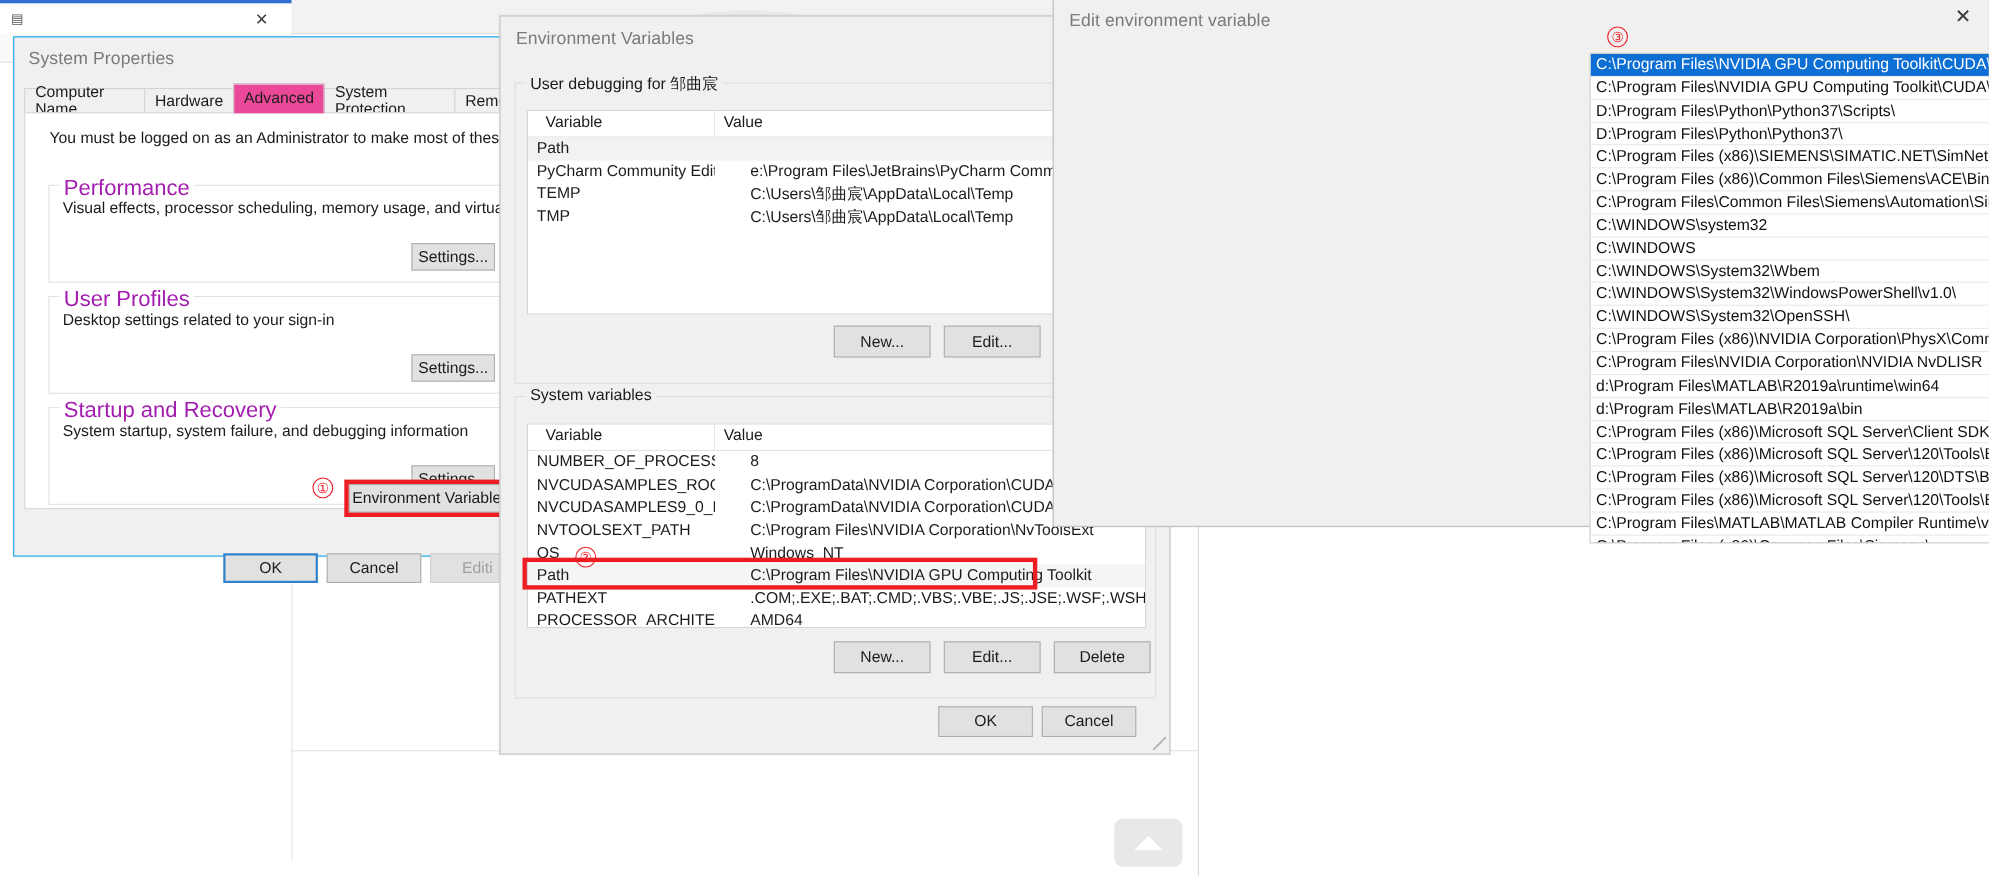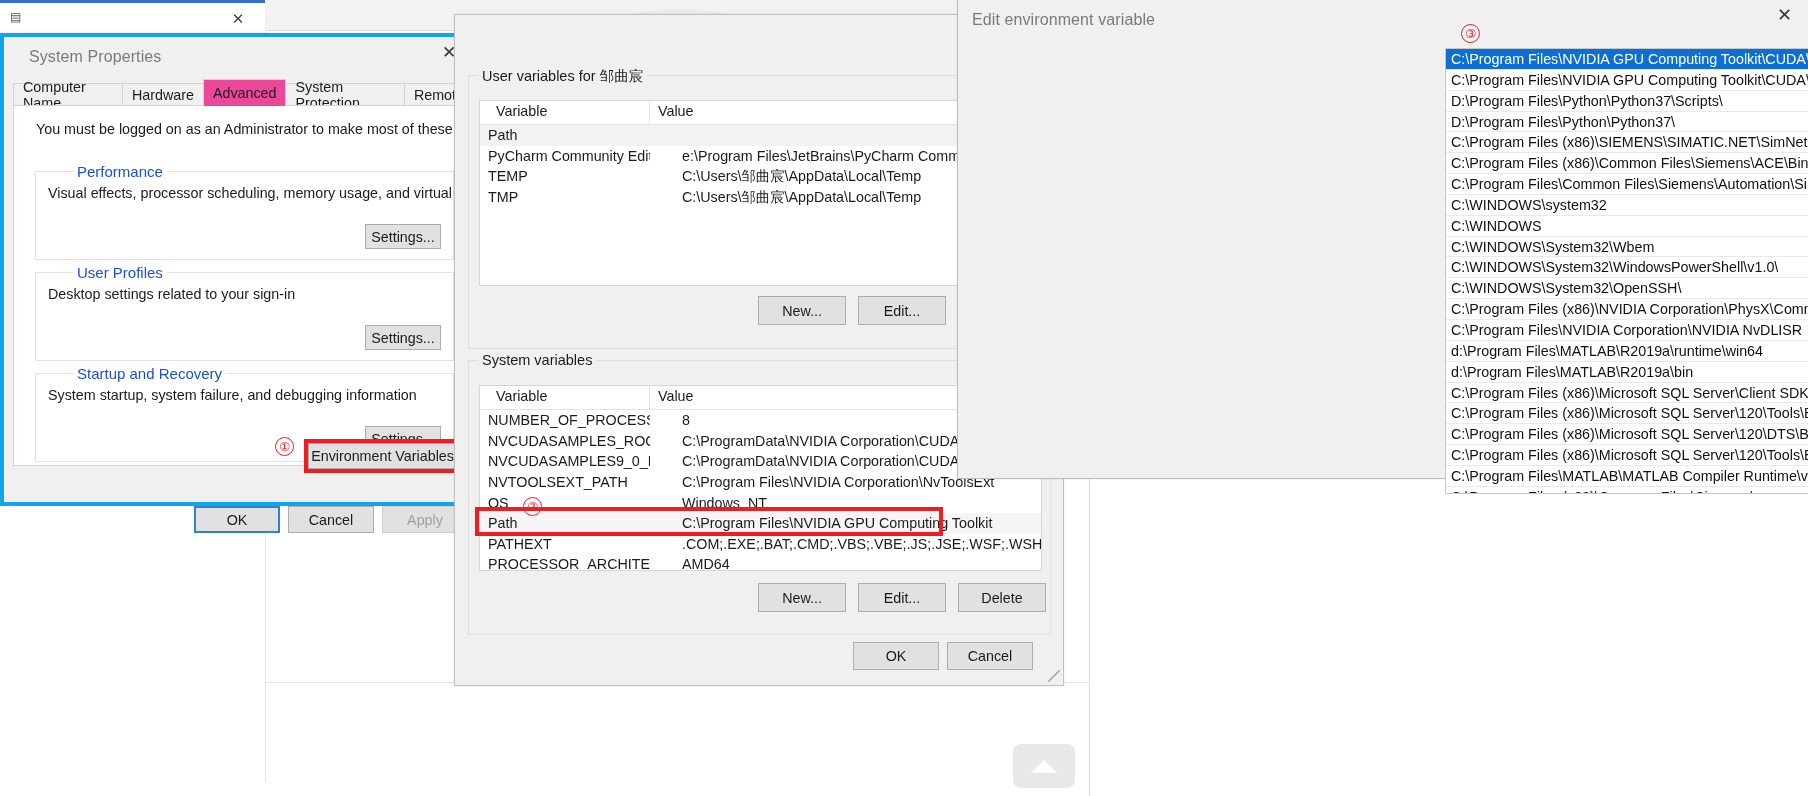--- a/index.html
+++ b/index.html
@@ -80,22 +80,22 @@
   }
   #scroll-top-btn .chev {
     width: 0; height: 0;
     border-left: 13px solid transparent;
     border-right: 13px solid transparent;
     border-bottom: 13px solid #ffffff;
   }
 
   
   #sysprops {
-    left: 0px; top: 33px; width: 476px; height: 473px;
-    background: #f0f0f0; border: 4px solid #0ea5e9; padding-left: 12px;
+    left: 12px; top: 33px; width: 476px; height: 473px;
+    background: #f0f0f0; border: 1px solid #0ea5e9;
   }
   #sysprops .win-title { font-size: 16px; padding-top: 11px; }
   #sysprops-close { top: 0px; right: 0px; }
 
   .tabstrip {
     position: absolute; left: 9px; top: 42px; width: 460px; height: 27px;
     display: flex; align-items: flex-end;
   }
   .tab {
     height: 23px; padding: 0 9px;
@@ -118,21 +118,21 @@
     position: absolute; left: 22px; top: 15px;
     font-size: 14.3px; color: #1b1b1b; white-space: nowrap;
   }
   .groupbox {
     position: absolute; left: 21px; width: 419px;
     border: 1px solid #e2e2e2;
   }
   .groupbox .legend {
     position: absolute; left: 9px; top: -9px;
     background: #ffffff; padding: 0 4px;
-    font-size: 15px; color: #1d4ed8; white-space: nowrap; margin-left: 28px;
+    font-size: 20px; color: #a21caf; white-space: nowrap;
   }
   .groupbox .desc {
     position: absolute; left: 12px; top: 13px;
     font-size: 14.3px; color: #1b1b1b; white-space: nowrap;
   }
   .btn {
     background: #e1e1e1;
     border: 1px solid #adadad;
     font-size: 14.3px; color: #1b1b1b;
     display: flex; align-items: center; justify-content: center;
@@ -286,27 +286,28 @@
         <div class="btn gb-settings">Settings...</div>
       </div>
     </div>
 
     <div class="btn" style="position:absolute; left:304px; top:406px; width:161px; height:26px;">Environment Variables...</div>
     <div class="redbox" style="left:300px; top:402px; width:169px; height:34px;"></div>
     <div class="circnum" style="left:271px; top:400px;">①</div>
 
     <div class="btn default" style="position:absolute; left:190px; top:469px; width:86px; height:27px;">OK</div>
     <div class="btn" style="position:absolute; left:284px; top:469px; width:86px; height:27px;">Cancel</div>
-    <div class="btn disabled" style="position:absolute; left:378px; top:469px; width:86px; height:27px;">Apply</div>
+    <div class="btn disabled" style="position:absolute; left:378px; top:469px; width:86px; height:27px;">Editi</div>
   </div>
 
   <div class="win" id="envvars">
+    <div class="win-title">Environment Variables</div>
 
     <div class="ev-group" style="top:60px; height:274px;">
-      <div class="legend">User variables for 邹曲宸</div>
+      <div class="legend">User debugging for 邹曲宸</div>
       <div class="table" style="top:24px; width:563px; height:186px;">
         <div class="thead">
           <div class="th c1">Variable</div>
           <div class="th c2">Value</div>
         </div>
         <div id="user-rows">
             <div class="trow sel">
               <div class="td c1">Path</div>
             </div>
             <div class="trow">

